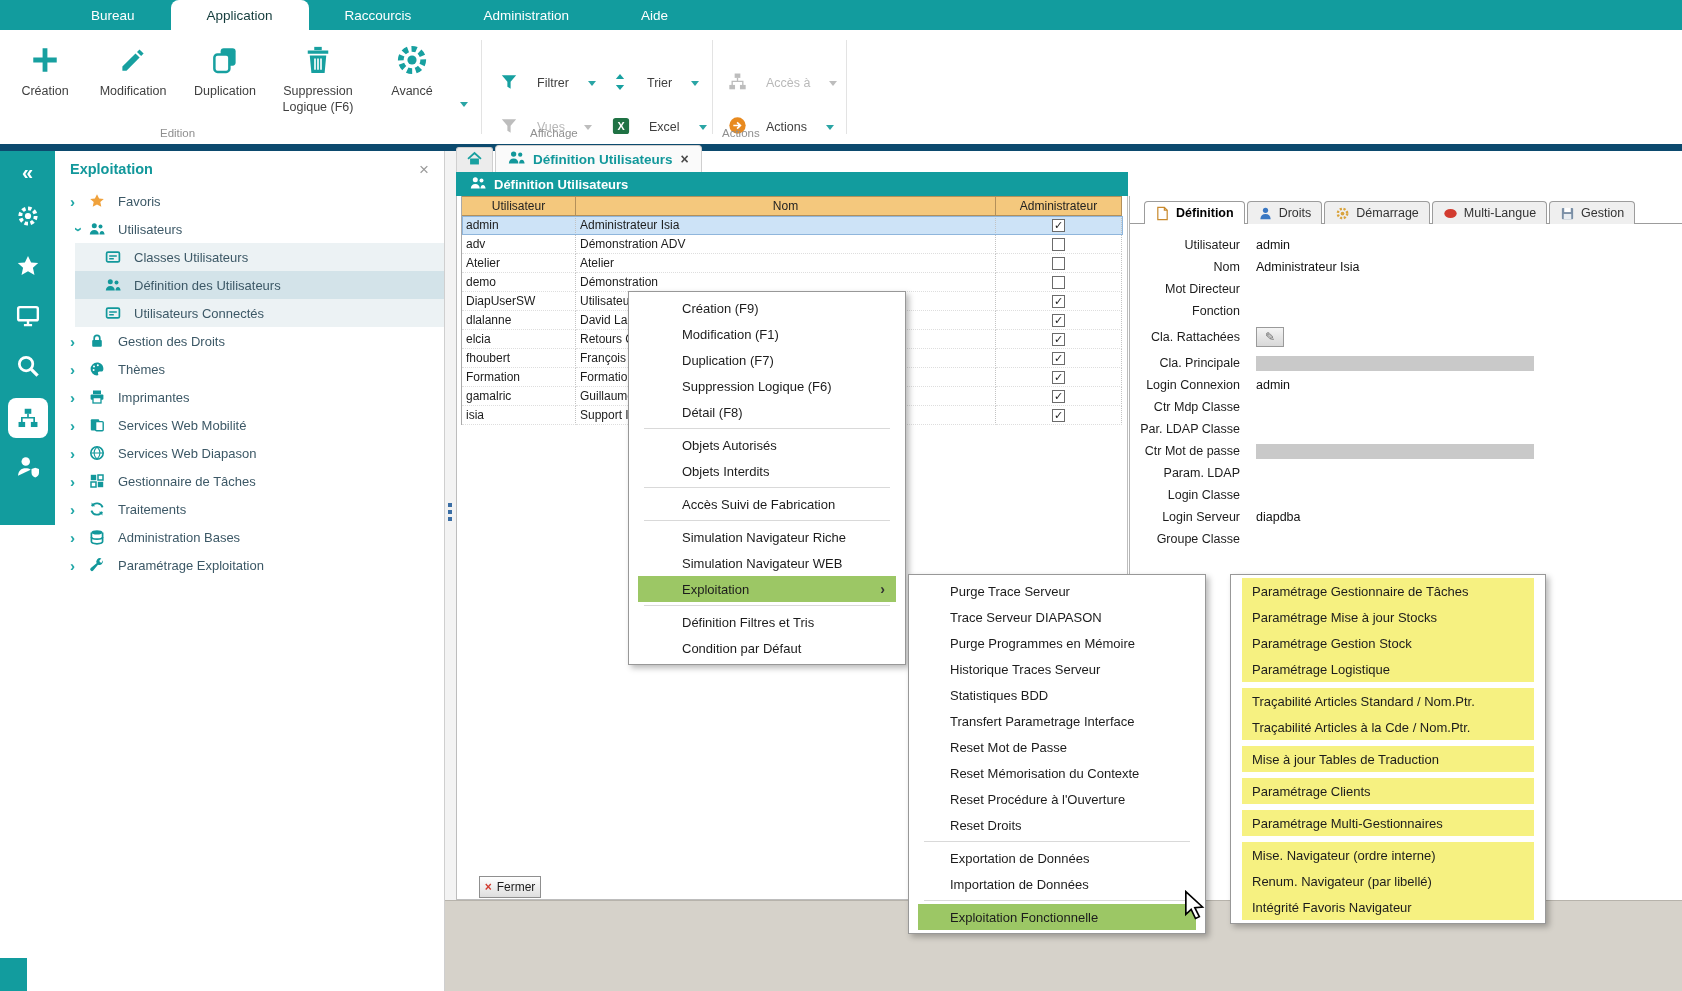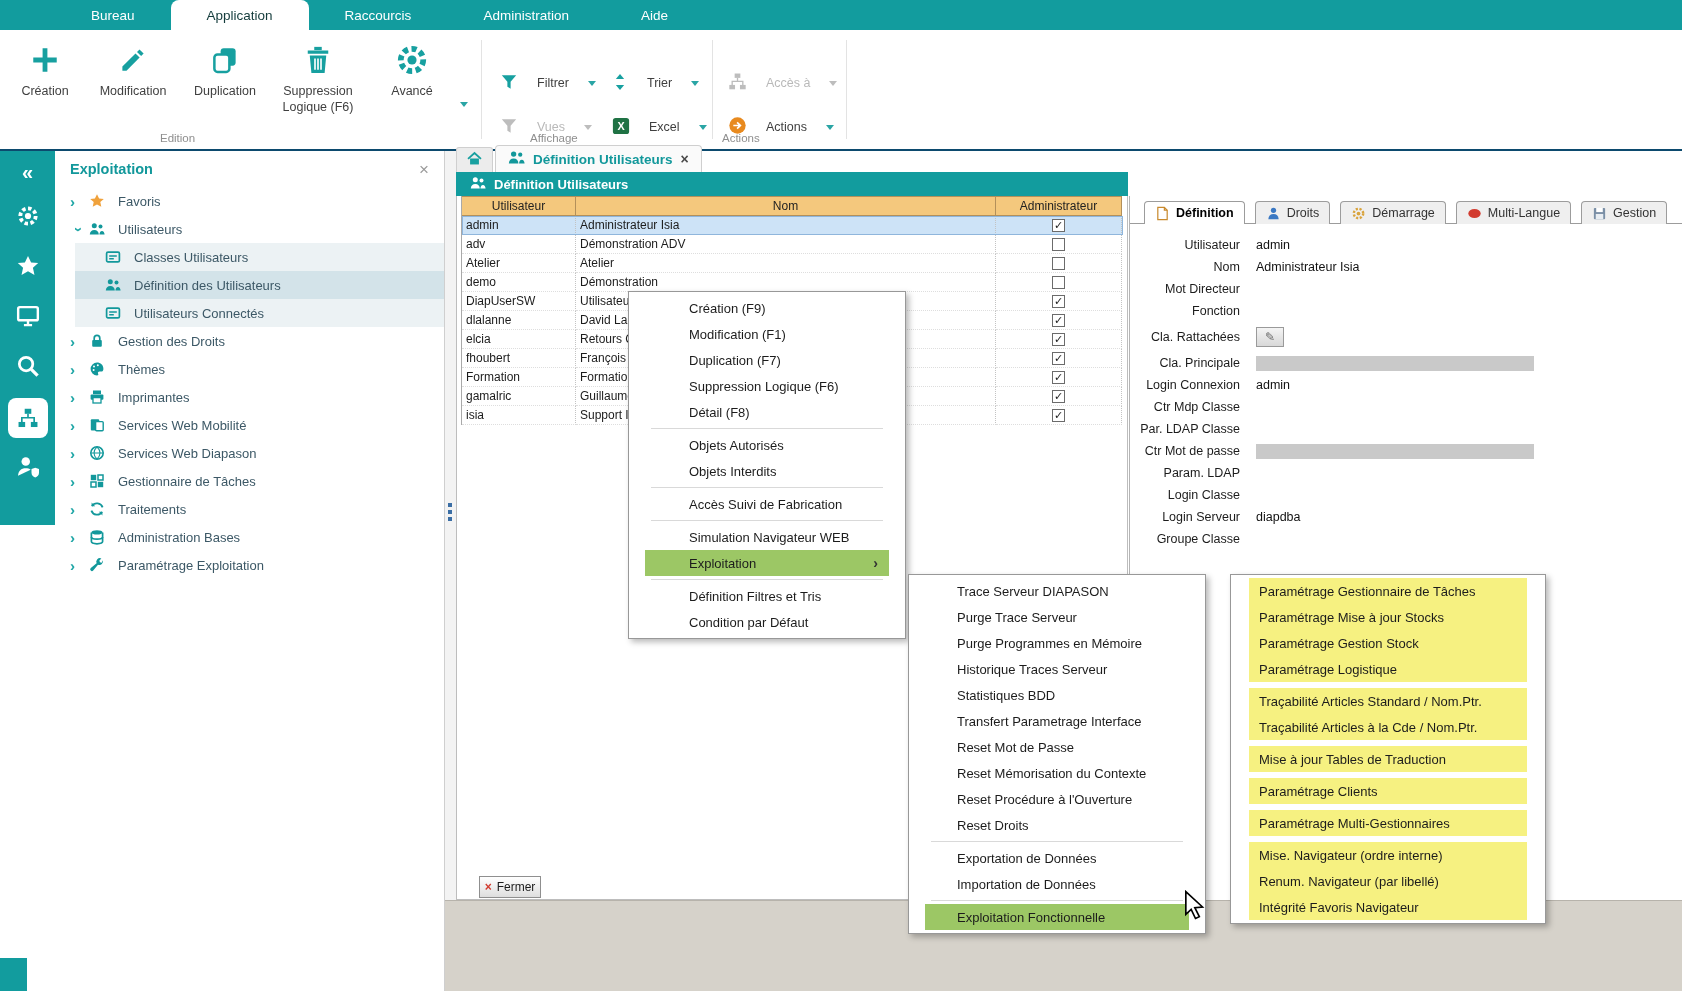--- a/index.html
+++ b/index.html
@@ -7,21 +7,21 @@
   body{font-family:"Liberation Sans",sans-serif;-webkit-font-smoothing:antialiased}
   #root{position:relative;width:1682px;height:991px;overflow:hidden;background:#fff}
 
   
   .topbar{position:absolute;left:0;top:0;width:1682px;height:30px;background:#129C9E;z-index:2}
   #topbar-tabs{position:absolute;left:55px;top:0;height:30px;display:flex}
   .top-tab{color:#fff;font-weight:normal;font-size:13.5px;display:flex;align-items:center;justify-content:center;padding:0 36px;cursor:pointer;white-space:nowrap}
   .top-tab.active{background:#fff;color:#133b3b;border-radius:8px 8px 0 0}
 
   
-  .ribbon{position:absolute;left:0;top:30px;width:1682px;height:121px;background:#fff;border-bottom:2px solid #0c4a6e;z-index:1}
+  .ribbon{position:absolute;left:0;top:30px;width:1682px;height:121px;background:#fff;border-bottom:7px solid #0c4a6e;z-index:1}
   .rbtn{position:absolute;top:10px;width:90px;text-align:center;color:#3f3f3f;font-size:12.5px;cursor:pointer;line-height:1.25}
   .rbtn .ric{display:flex;align-items:center;justify-content:center;height:40px;margin-bottom:4px}
   .rgroup-label{position:absolute;bottom:5px;font-size:11.5px;color:#8f8f8f;text-align:left}
   .vsep{position:absolute;top:10px;bottom:10px;width:1px;background:#e3e3e3}
   .hbtn{position:absolute;display:flex;align-items:center;gap:19px;font-size:12.5px;color:#3f3f3f;cursor:pointer;height:26px}
   .hbtn.disabled{color:#b9b9b9;cursor:default}
   .caret{width:0;height:0;border-left:4px solid transparent;border-right:4px solid transparent;border-top:5px solid #2AA5A5;display:inline-block}
   .caret.gray{border-top-color:#bdbdbd}
 
   
@@ -66,36 +66,36 @@
   .td.center{justify-content:center}
   .cb{width:13px;height:13px;border:1px solid #6b6b6b;background:#fff;font-size:11px;line-height:11px;text-align:center;color:#1c1c1c}
   .fermer{position:absolute;left:22px;top:680px;width:62px;height:22px;border:1px solid #8f8f8f;background:linear-gradient(#ffffff,#dedede);font-size:12px;color:#1c1c1c;display:flex;align-items:center;justify-content:center;gap:5px;cursor:pointer;font-family:"Liberation Sans",sans-serif}
   .xred{color:#D23B2F;font-weight:bold;font-size:12px}
 
   
   .statusbar{position:absolute;left:445px;top:900px;width:1237px;height:91px;background:#D6D2CA;border-top:1px solid #b7b3ab;z-index:3}
 
   
   .detail{position:absolute;left:1129px;top:196px;width:553px;height:704px;background:#fff;border-left:1px solid #b5b5b5;z-index:3}
-  #detail-tabs{display:flex;gap:10px;padding:5px 0 0 14px;height:28px}
+  #detail-tabs{display:flex;gap:2px;padding:5px 0 0 14px;height:28px}
   .dtab{height:23px;display:flex;align-items:center;gap:6px;padding:0 10px;font-size:12.5px;background:#EFEFEF;border:1px solid #9c9c9c;border-bottom:none;border-radius:4px 4px 0 0;color:#333;cursor:pointer;white-space:nowrap}
   .dtab.active{background:#fff;font-weight:bold;color:#000}
   .dtab-icon{width:15px;height:15px;display:inline-flex}
   .dtab-icon svg{width:15px;height:15px}
   .detail-sep{border-top:1px solid #9c9c9c;margin-top:-1px}
   #detail-fields{padding-top:10px}
   .field-row{display:flex;align-items:center;height:22px;font-size:12.5px}
   .field-row.tall{height:30px}
   .flabel{width:126px;text-align:right;color:#1c1c1c;padding-right:16px;white-space:nowrap}
   .fvalue{color:#111}
   .fgray{width:278px;height:15px;background:#C9C9C9;display:inline-block}
   .fbutton{width:28px;height:20px;border:1px solid #9a9a9a;background:linear-gradient(#f4f4f4,#d8d8d8);display:inline-flex;align-items:center;justify-content:center;font-size:12px;color:#666;cursor:pointer}
 
   
-  .menu{position:absolute;background:#fff;border:1px solid #989898;box-shadow:3px 3px 6px rgba(0,0,0,.28);padding:3px 16px}
+  .menu{position:absolute;background:#fff;border:1px solid #989898;box-shadow:3px 3px 6px rgba(0,0,0,.28);padding:3px 9px}
   .mitem{height:26px;display:flex;align-items:center;font-size:13px;color:#1c1c1c;cursor:pointer;position:relative;white-space:nowrap}
   #menu1{left:628px;top:291px;width:278px;z-index:45}
   #menu2{left:908px;top:574px;width:298px;z-index:46}
   #menu3{left:1230px;top:574px;width:316px;z-index:47}
   #menu1 .mitem{padding-left:44px;padding-right:16px}
   #menu2 .mitem{padding-left:32px;padding-right:10px}
   #menu3 .mitem{padding-left:10px;margin:0 2px}
   .mitem.hl-green{background:#9CC765}
   .mitem.hl-yellow{background:#F6F181}
   .msep{height:1px;background:#d9d9d9;margin:3px 6px}
@@ -687,40 +687,43 @@
       </div>
       <div class="mitem">
         <span>Objets Interdits</span>
       </div>
       <div class="msep"></div>
       <div class="mitem">
         <span>Accès Suivi de Fabrication</span>
       </div>
       <div class="msep"></div>
       <div class="mitem">
+        <span>Simulation Navigateur Riche</span>
+      </div>
+      <div class="mitem">
         <span>Simulation Navigateur WEB</span>
       </div>
       <div class="mitem hl-green">
         <span>Exploitation</span>
         <span class="subarrow">›</span>
       </div>
       <div class="msep"></div>
       <div class="mitem">
         <span>Définition Filtres et Tris</span>
       </div>
       <div class="mitem">
         <span>Condition par Défaut</span>
       </div>
     </div>
   <div class="menu" id="menu2">
       <div class="mitem">
+        <span>Purge Trace Serveur</span>
+      </div>
+      <div class="mitem">
         <span>Trace Serveur DIAPASON</span>
-      </div>
-      <div class="mitem">
-        <span>Purge Trace Serveur</span>
       </div>
       <div class="mitem">
         <span>Purge Programmes en Mémoire</span>
       </div>
       <div class="mitem">
         <span>Historique Traces Serveur</span>
       </div>
       <div class="mitem">
         <span>Statistiques BDD</span>
       </div>

